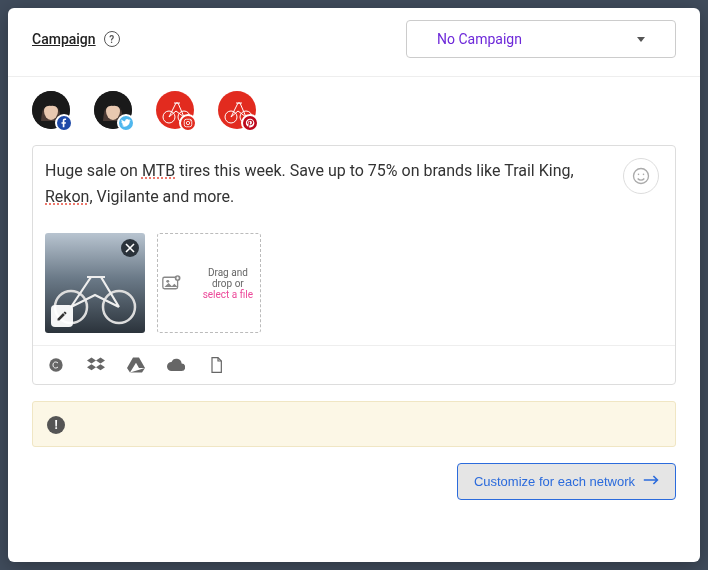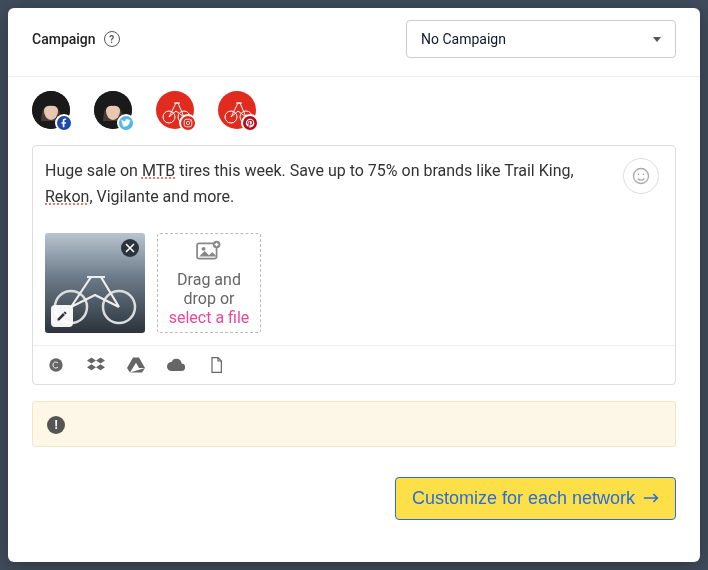--- a/index.html
+++ b/index.html
@@ -21,30 +21,30 @@
     flex-direction: column;
     overflow: hidden;
   }
   .header-row {
     display: flex;
     align-items: center;
     justify-content: space-between;
     padding: 12px 24px 18px 24px;
   }
   .label-group { display: flex; align-items: center; gap: 8px; }
-  .label-group .label { font-size: 14px; font-weight: 500; color: #222; }
+  .label-group .label { font-size: 14px; font-weight: 500; color: #222; text-decoration: underline; }
   .help-icon {
     width: 16px; height: 16px; border: 1.5px solid #555; border-radius: 50%;
     display: inline-flex; align-items: center; justify-content: center;
     font-size: 10px; color: #555; font-weight: 600;
   }
   .dropdown {
-    border: 1px solid #ccc; border-radius: 4px; padding: 10px 14px;
+    border: 1px solid #ccc; border-radius: 4px; padding: 10px 30px;
     width: 270px; display: flex; align-items: center; justify-content: space-between;
-    font-size: 14px; color: #0f172a; background: #fff; cursor: pointer;
+    font-size: 14px; color: #6d28d9; background: #fff; cursor: pointer;
   }
   .chevron-down {
     width: 0; height: 0; border-left: 4px solid transparent;
     border-right: 4px solid transparent; border-top: 5px solid #555;
   }
   .divider { border-top: 1px solid #eee; }
   .channels { display: flex; gap: 24px; padding: 14px 24px 16px 24px; }
   .channel { position: relative; width: 38px; height: 38px; }
   .channel .avatar {
     width: 38px; height: 38px; border-radius: 50%; background: #222;
@@ -88,22 +88,22 @@
     border-radius: 50%; background: #2b333b; color: #fff; display: flex;
     align-items: center; justify-content: center; font-size: 12px; cursor: pointer;
   }
   .thumb .edit {
     position: absolute; bottom: 6px; left: 6px; width: 22px; height: 22px;
     border-radius: 4px; background: rgba(255,255,255,0.95); color: #333;
     display: flex; align-items: center; justify-content: center; cursor: pointer;
   }
   .dropzone {
     width: 104px; height: 100px; border: 1.5px dashed #bbb; border-radius: 3px;
-    display: flex; flex-direction: column; align-items: center; justify-content: center;
-    text-align: center; font-size: 16px; color: #666; cursor: pointer; gap: 8px;
+    display: flex; flex-direction: row; align-items: center; justify-content: center;
+    text-align: center; font-size: 10px; color: #666; cursor: pointer; gap: 18px;
     padding: 4px;
   }
   .dropzone .link { color: #ec4899; }
   .icon-row {
     display: flex; gap: 22px; padding: 10px 14px; border-top: 1px solid #eee;
     color: #666;
   }
   .icon-row .ic { width: 18px; height: 18px; display: flex; align-items: center; justify-content: center; cursor: pointer; }
   .alert {
     margin: 16px 24px 0 24px; background: #fcf7e6; border: 1px solid #f0e6c4;
@@ -112,23 +112,23 @@
   }
   .alert .bang {
     flex: 0 0 auto; width: 18px; height: 18px; border-radius: 50%;
     background: #555; color: #fff; display: flex; align-items: center;
     justify-content: center; font-size: 12px; font-weight: 700; margin-top: 2px;
   }
   .footer {
     display: flex; justify-content: flex-end; padding: 16px 24px 20px 24px;
   }
   .primary-outline {
-    border: 1px solid #2b6bdc; color: #2b6bdc; background: #fde047;
-    border-radius: 4px; padding: 10px 16px; font-size: 18px; font-weight: 500;
-    display: inline-flex; align-items: center; gap: 8px; cursor: pointer; margin-top: 14px;
+    border: 1px solid #2b6bdc; color: #2b6bdc; background: #e5e5e5;
+    border-radius: 4px; padding: 10px 16px; font-size: 13px; font-weight: 500;
+    display: inline-flex; align-items: center; gap: 8px; cursor: pointer;
   }
   .arrow-right { display:inline-block; }
 </style>
 </head>
 <body>
 
 <div class="modal">
 
   <div class="header-row">
     <div class="label-group">

